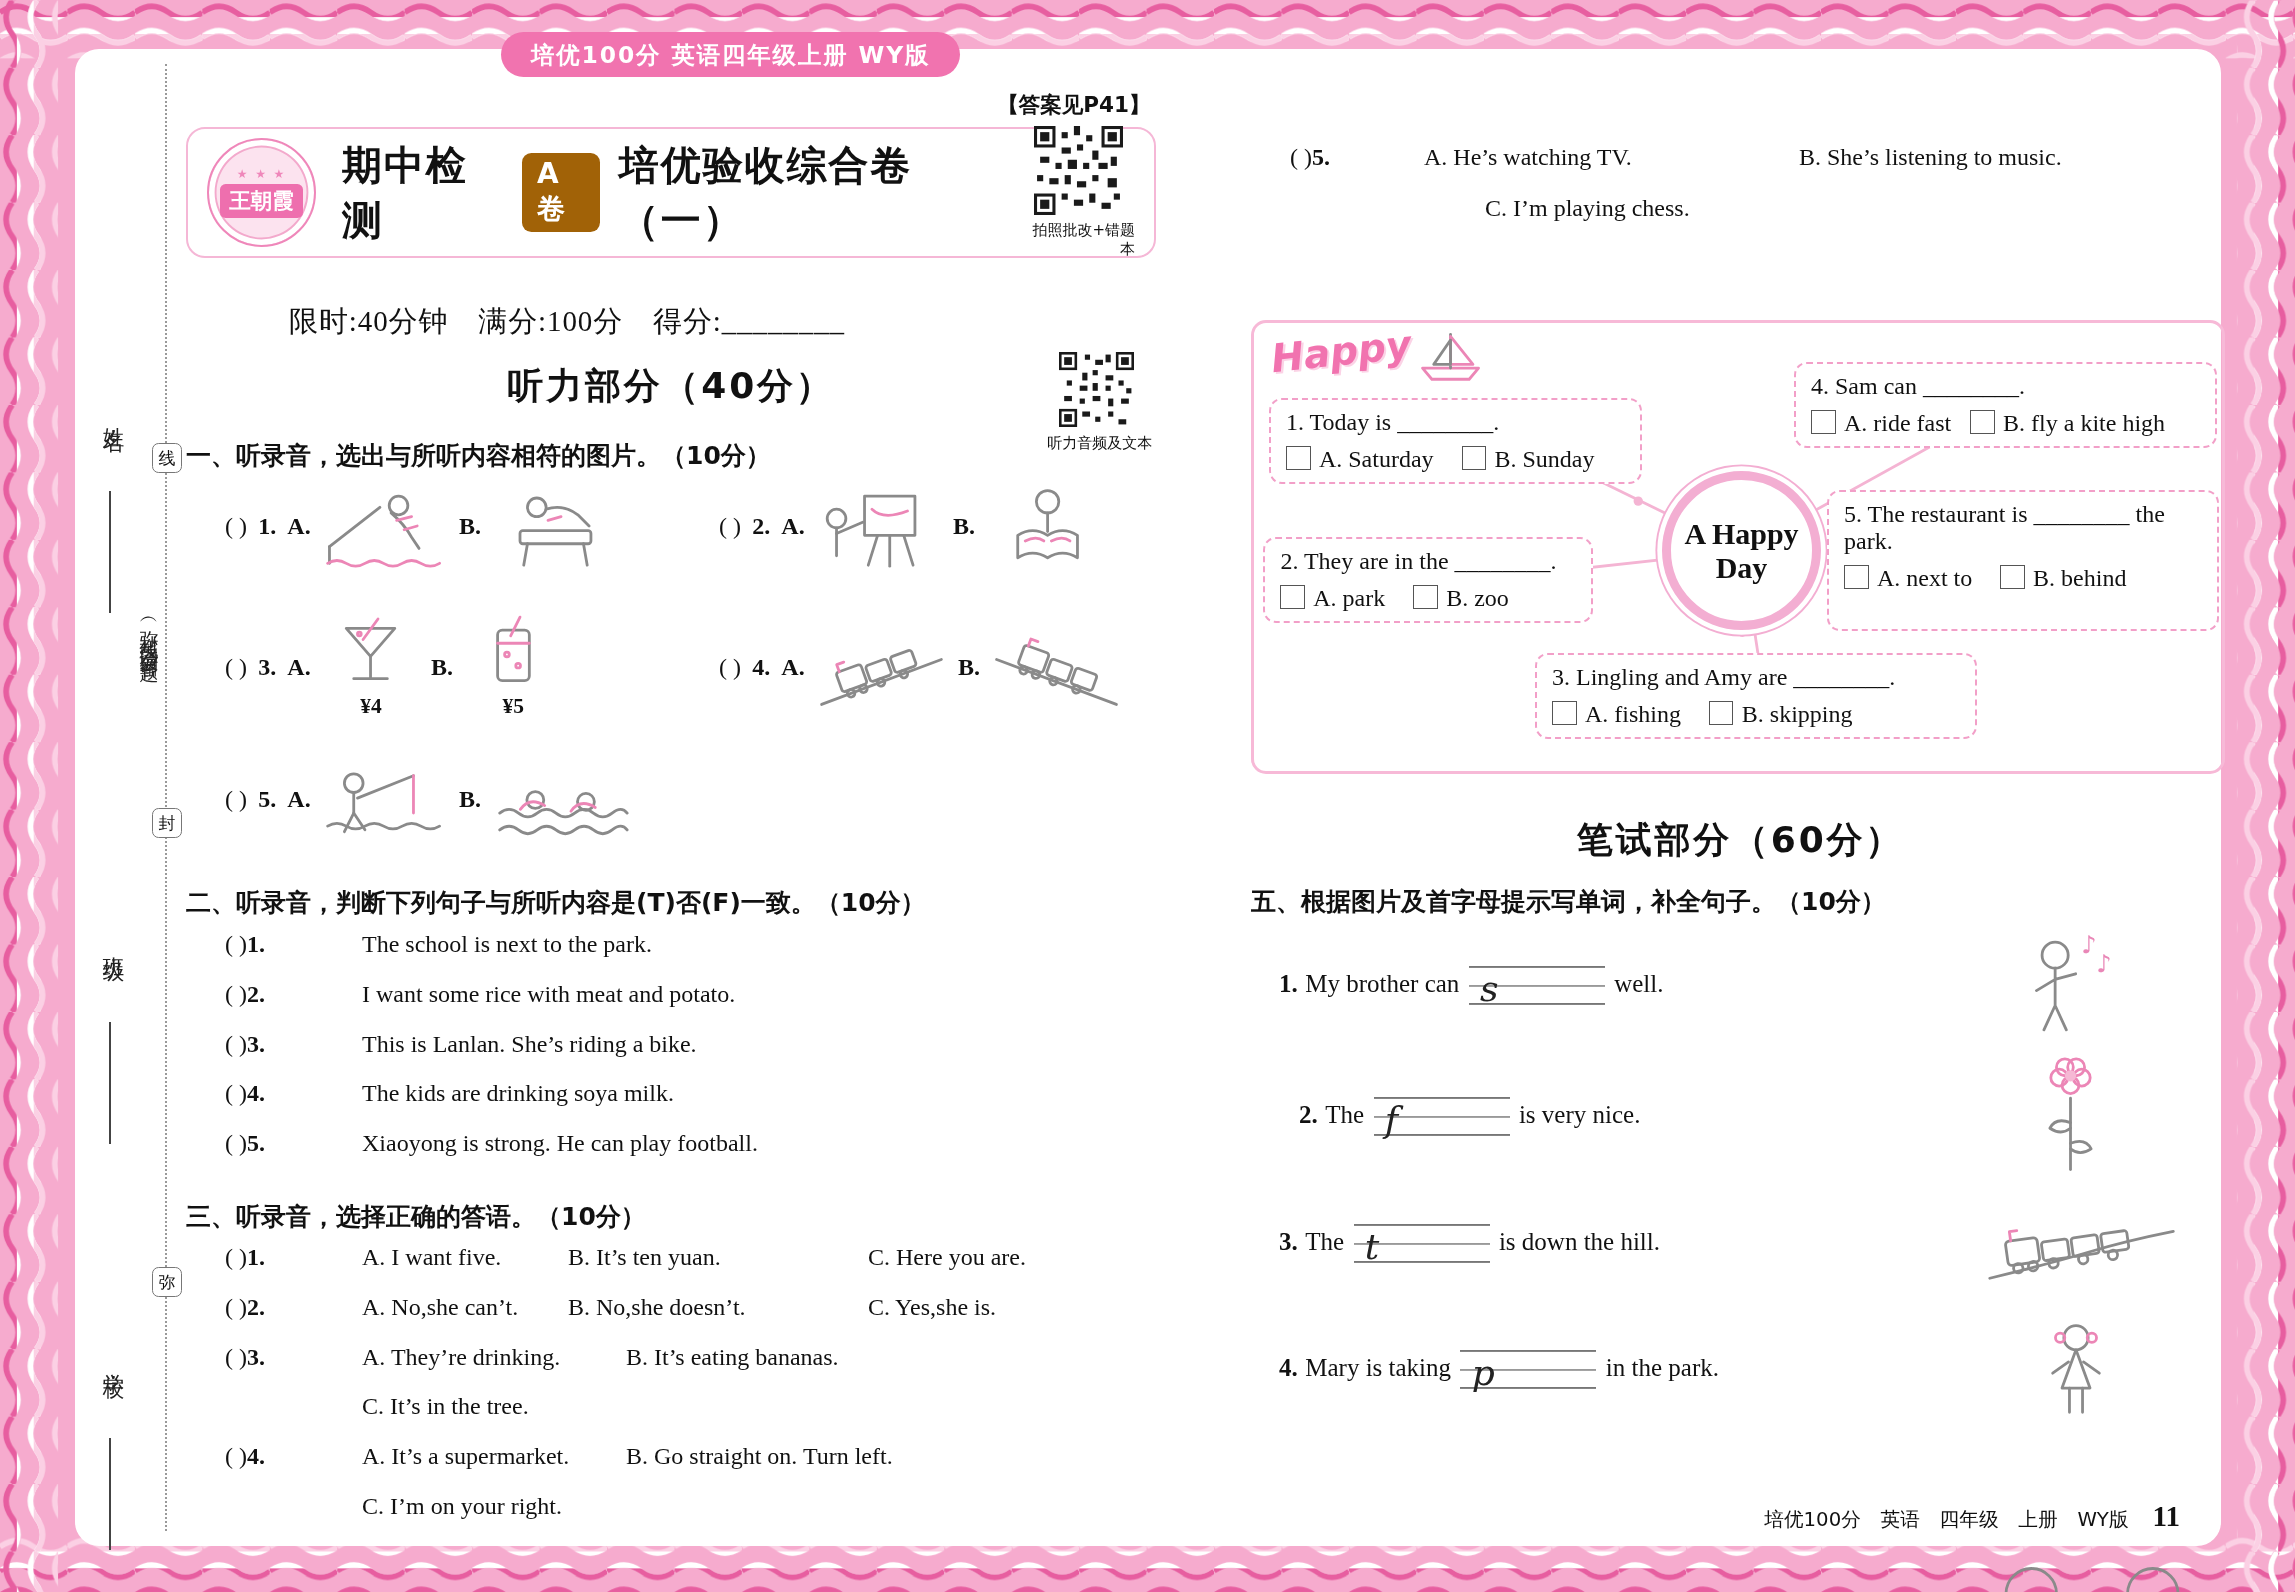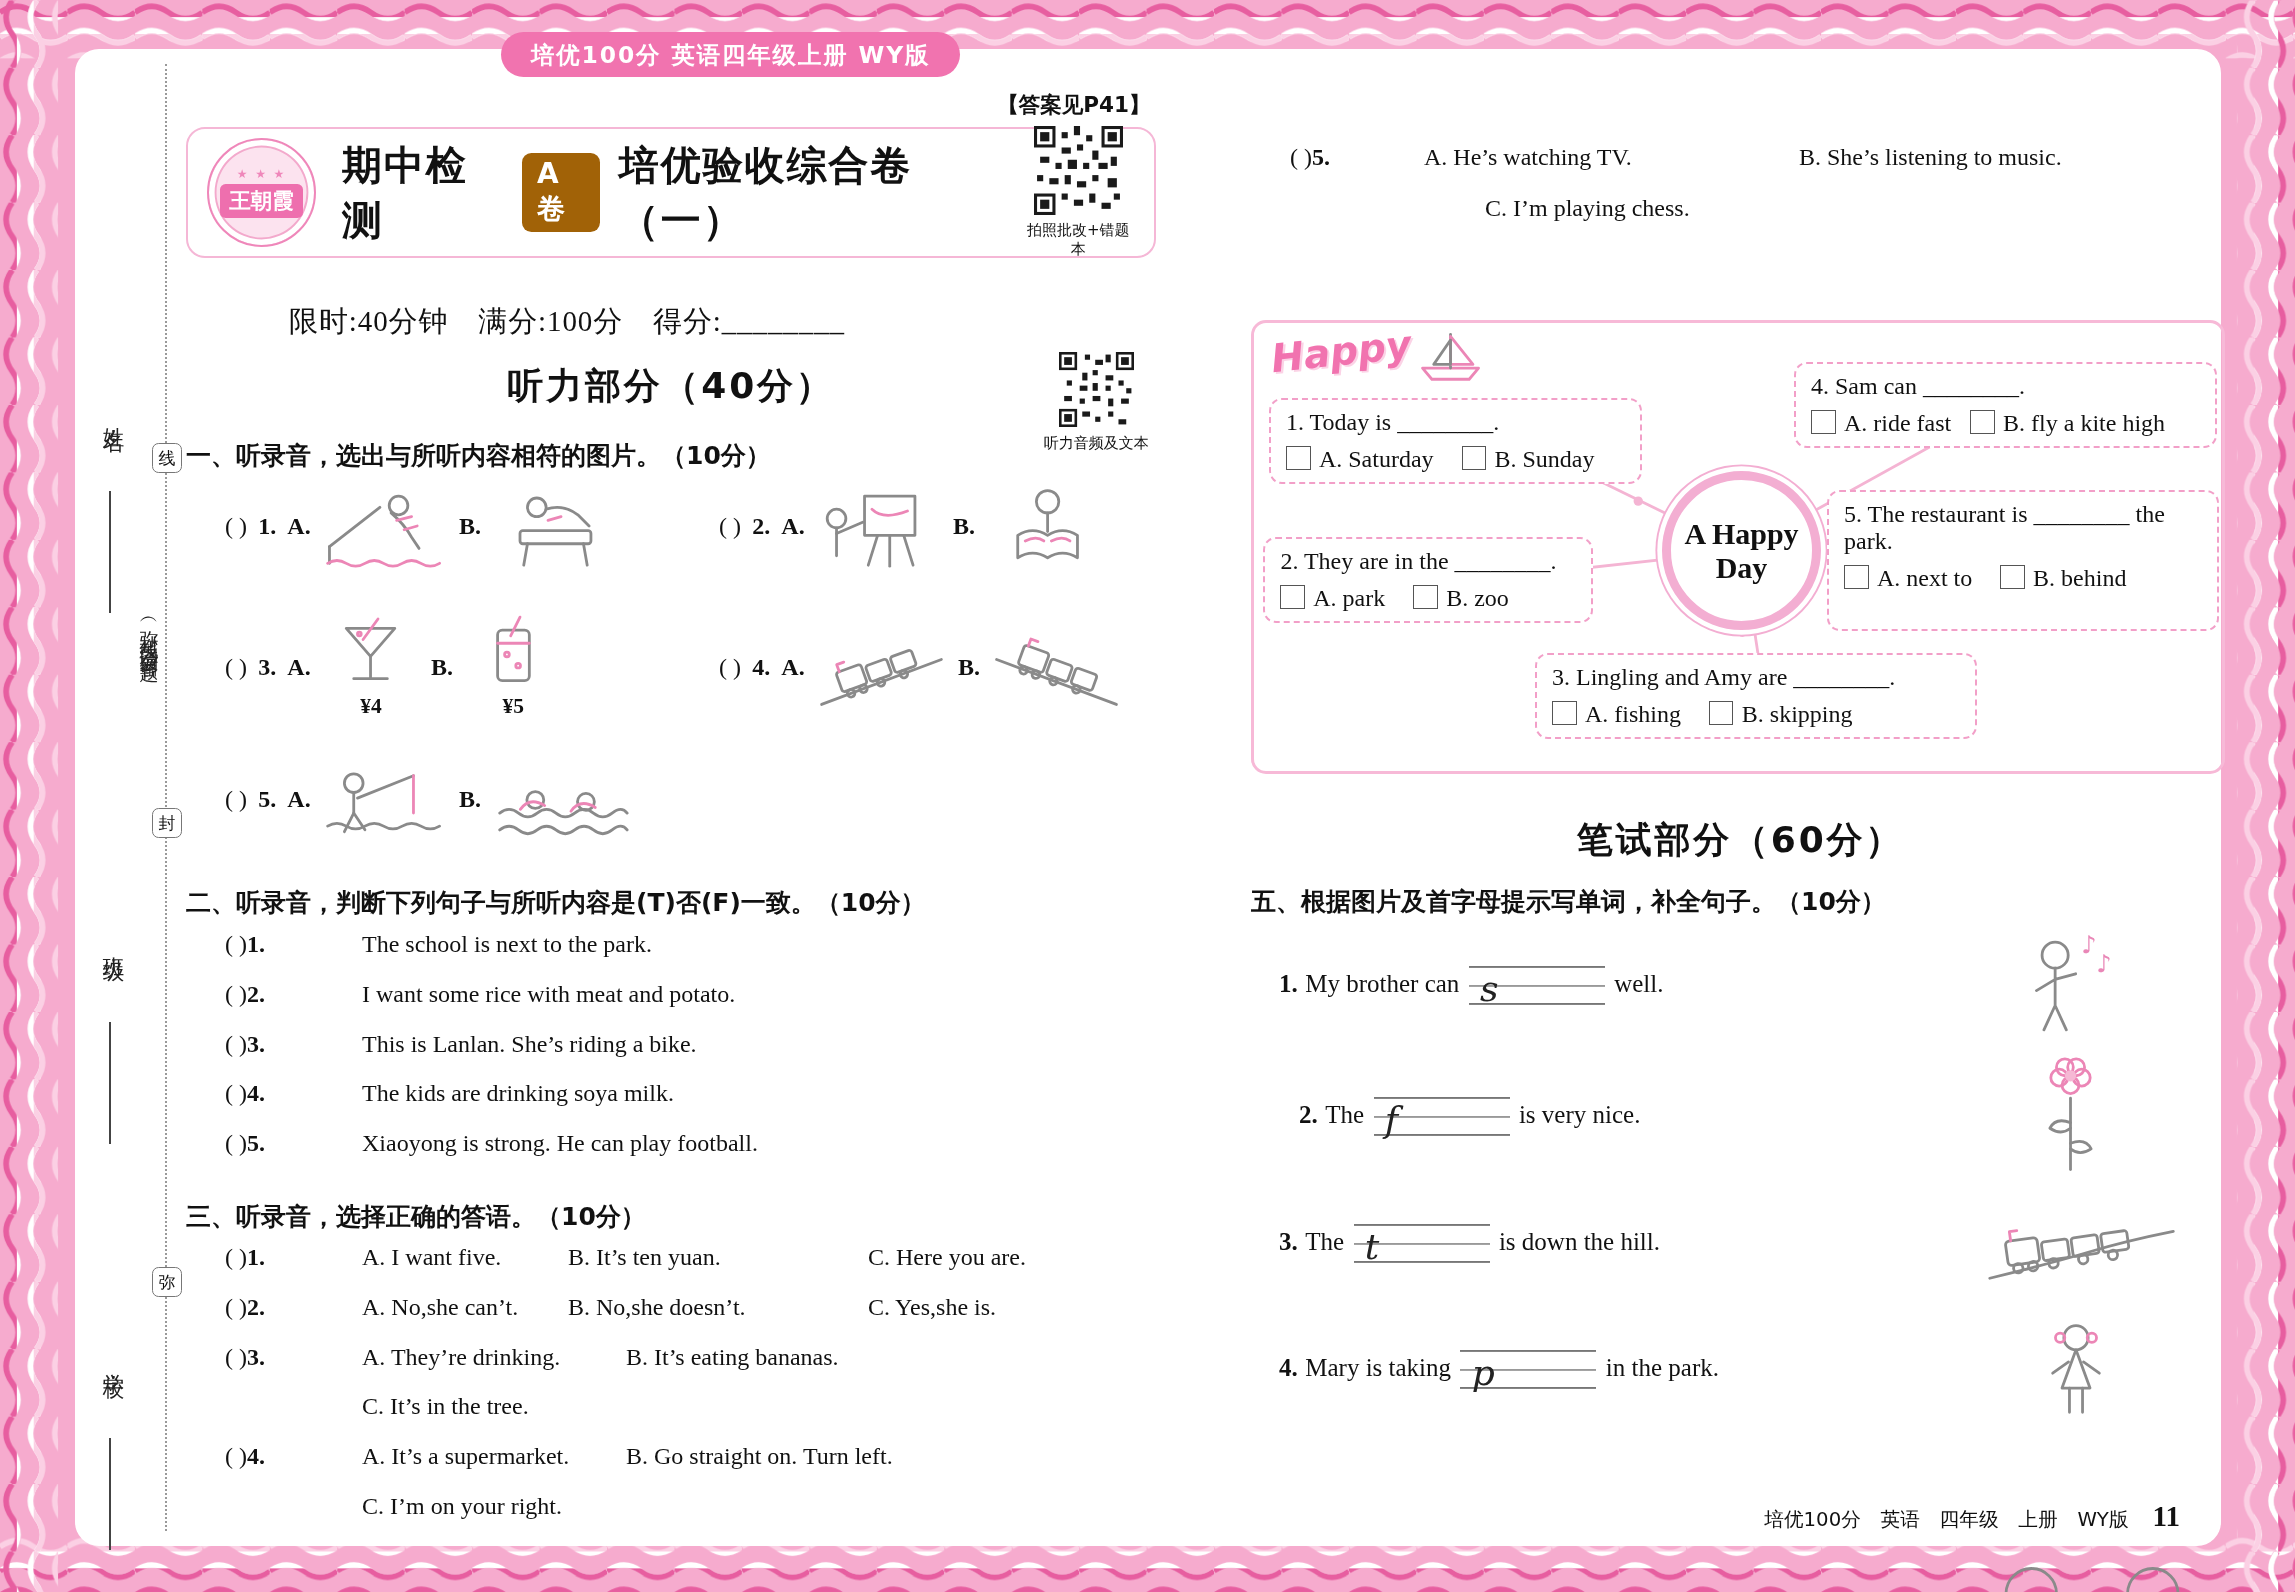--- a/index.html
+++ b/index.html
@@ -42,21 +42,21 @@
   }
   .logo { width:105px; height:105px; border-radius:50%; background:#fce3ef; border:2.8px solid #ef87ba;
           box-shadow:inset 0 0 0 5.6px #fff, inset 0 0 0 7.5px #f3a9cc;
           display:flex; flex-direction:column; align-items:center; justify-content:center; flex:0 0 auto; }
   .logo-stars { color:#ef87ba; font-size:12px; letter-spacing:1.9px; margin-bottom:2.8px; font-family:"DejaVu Sans", sans-serif; }
   .logo-band  { background:#ee6fae; color:#fff; font-weight:bold; font-size:21.5px; padding:2.8px 9.4px; border-radius:5.6px; font-family:"DejaVu Sans", sans-serif; }
   .titles { display:flex; align-items:center; gap:19px; margin-left:26px; font-family:"DejaVu Sans", sans-serif; }
   .exam-type, .exam-title { font-size:40px; font-weight:bold; letter-spacing:1.9px; }
   .badge { background:#a16207; color:#fff; font-size:28px; font-weight:bold; padding:3.7px 15px; border-radius:9.4px; }
   .qr-wrap { margin-left:auto; text-align:center; }
-  .qr-cap { display:block; font-size:15px; margin-top:2.8px; font-family:"DejaVu Sans", sans-serif; }
+  .qr-cap { display:block; font-size:15px; margin-top:2.8px; font-family:"DejaVu Sans", sans-serif;text-align:right; }
 
   .meta { position:absolute; top:212px; left:103px; font-size:29px; letter-spacing:0.9px; }
 
   .part-title { position:absolute; width:100%; text-align:center; font-size:36px; font-weight:bold; font-family:"DejaVu Sans", sans-serif; letter-spacing:2.8px; }
   .pt-listen { top:272px; }
   .audio-qr { position:absolute; top:262px; right:3.7px; width:112px; text-align:center; }
 
   .sec-title { position:absolute; left:0; font-size:25px; font-weight:bold; font-family:"DejaVu Sans", sans-serif; }
   .tag-pink { color:#ee6fae; }
 

